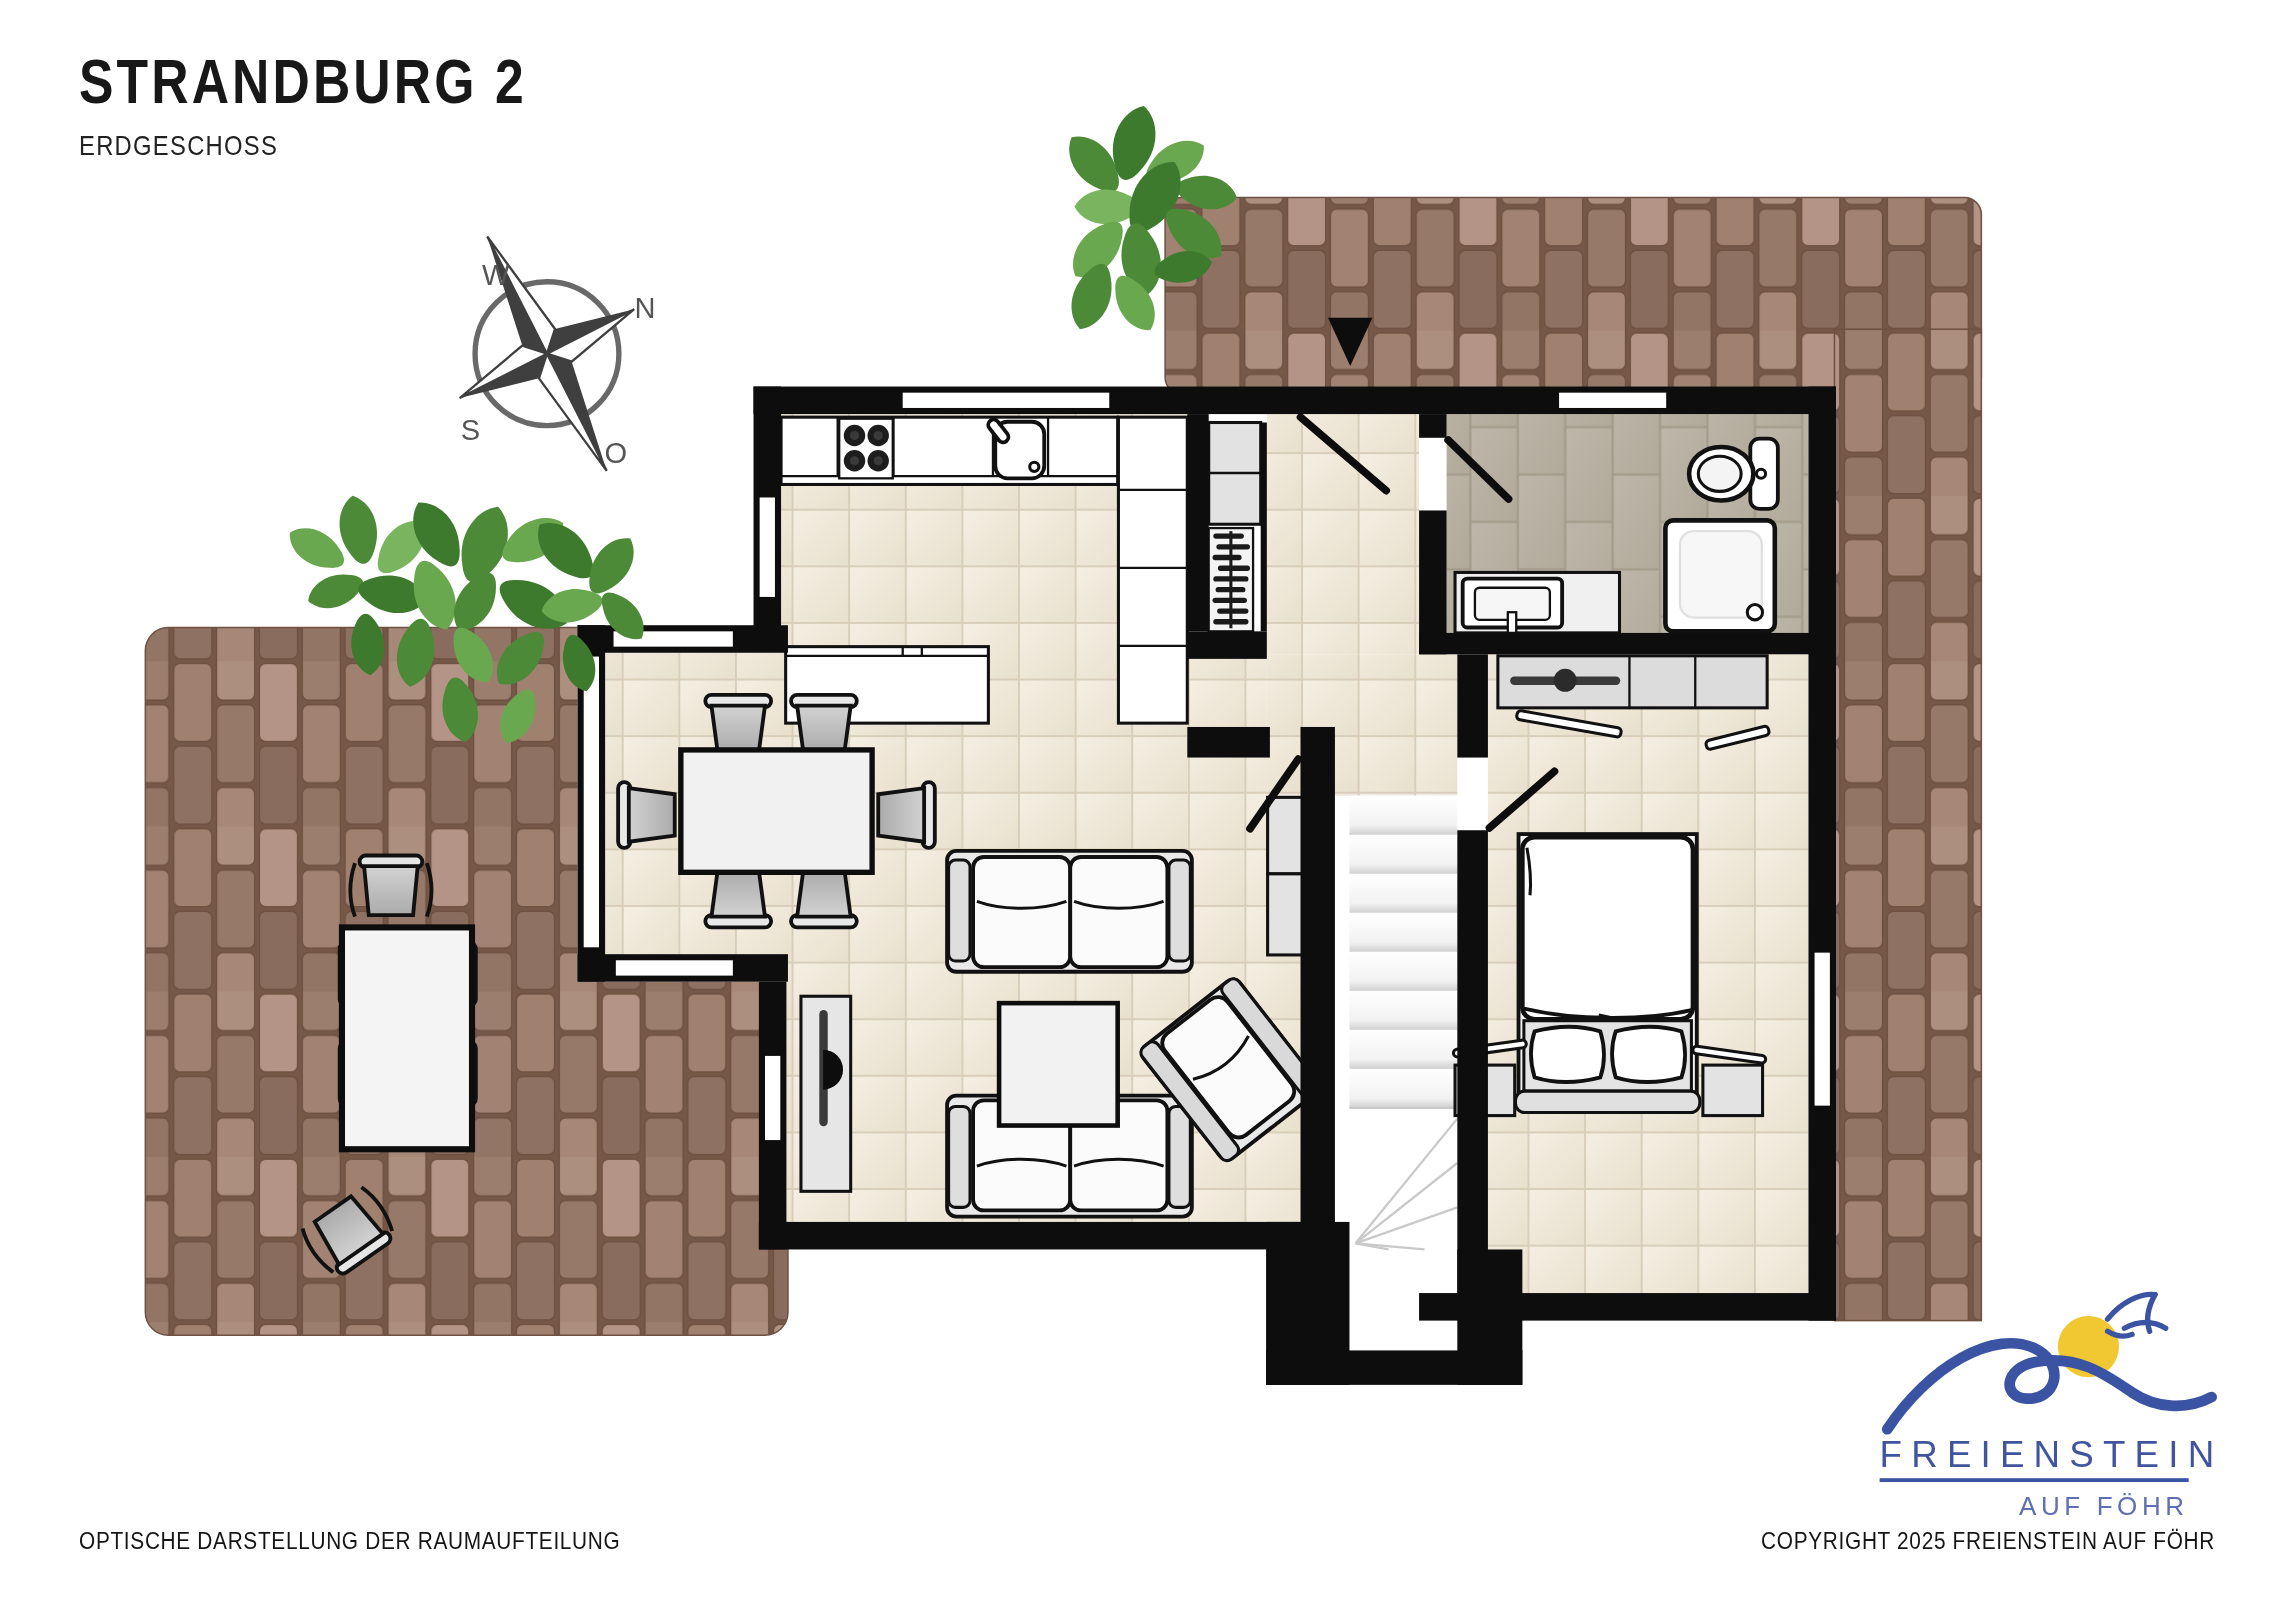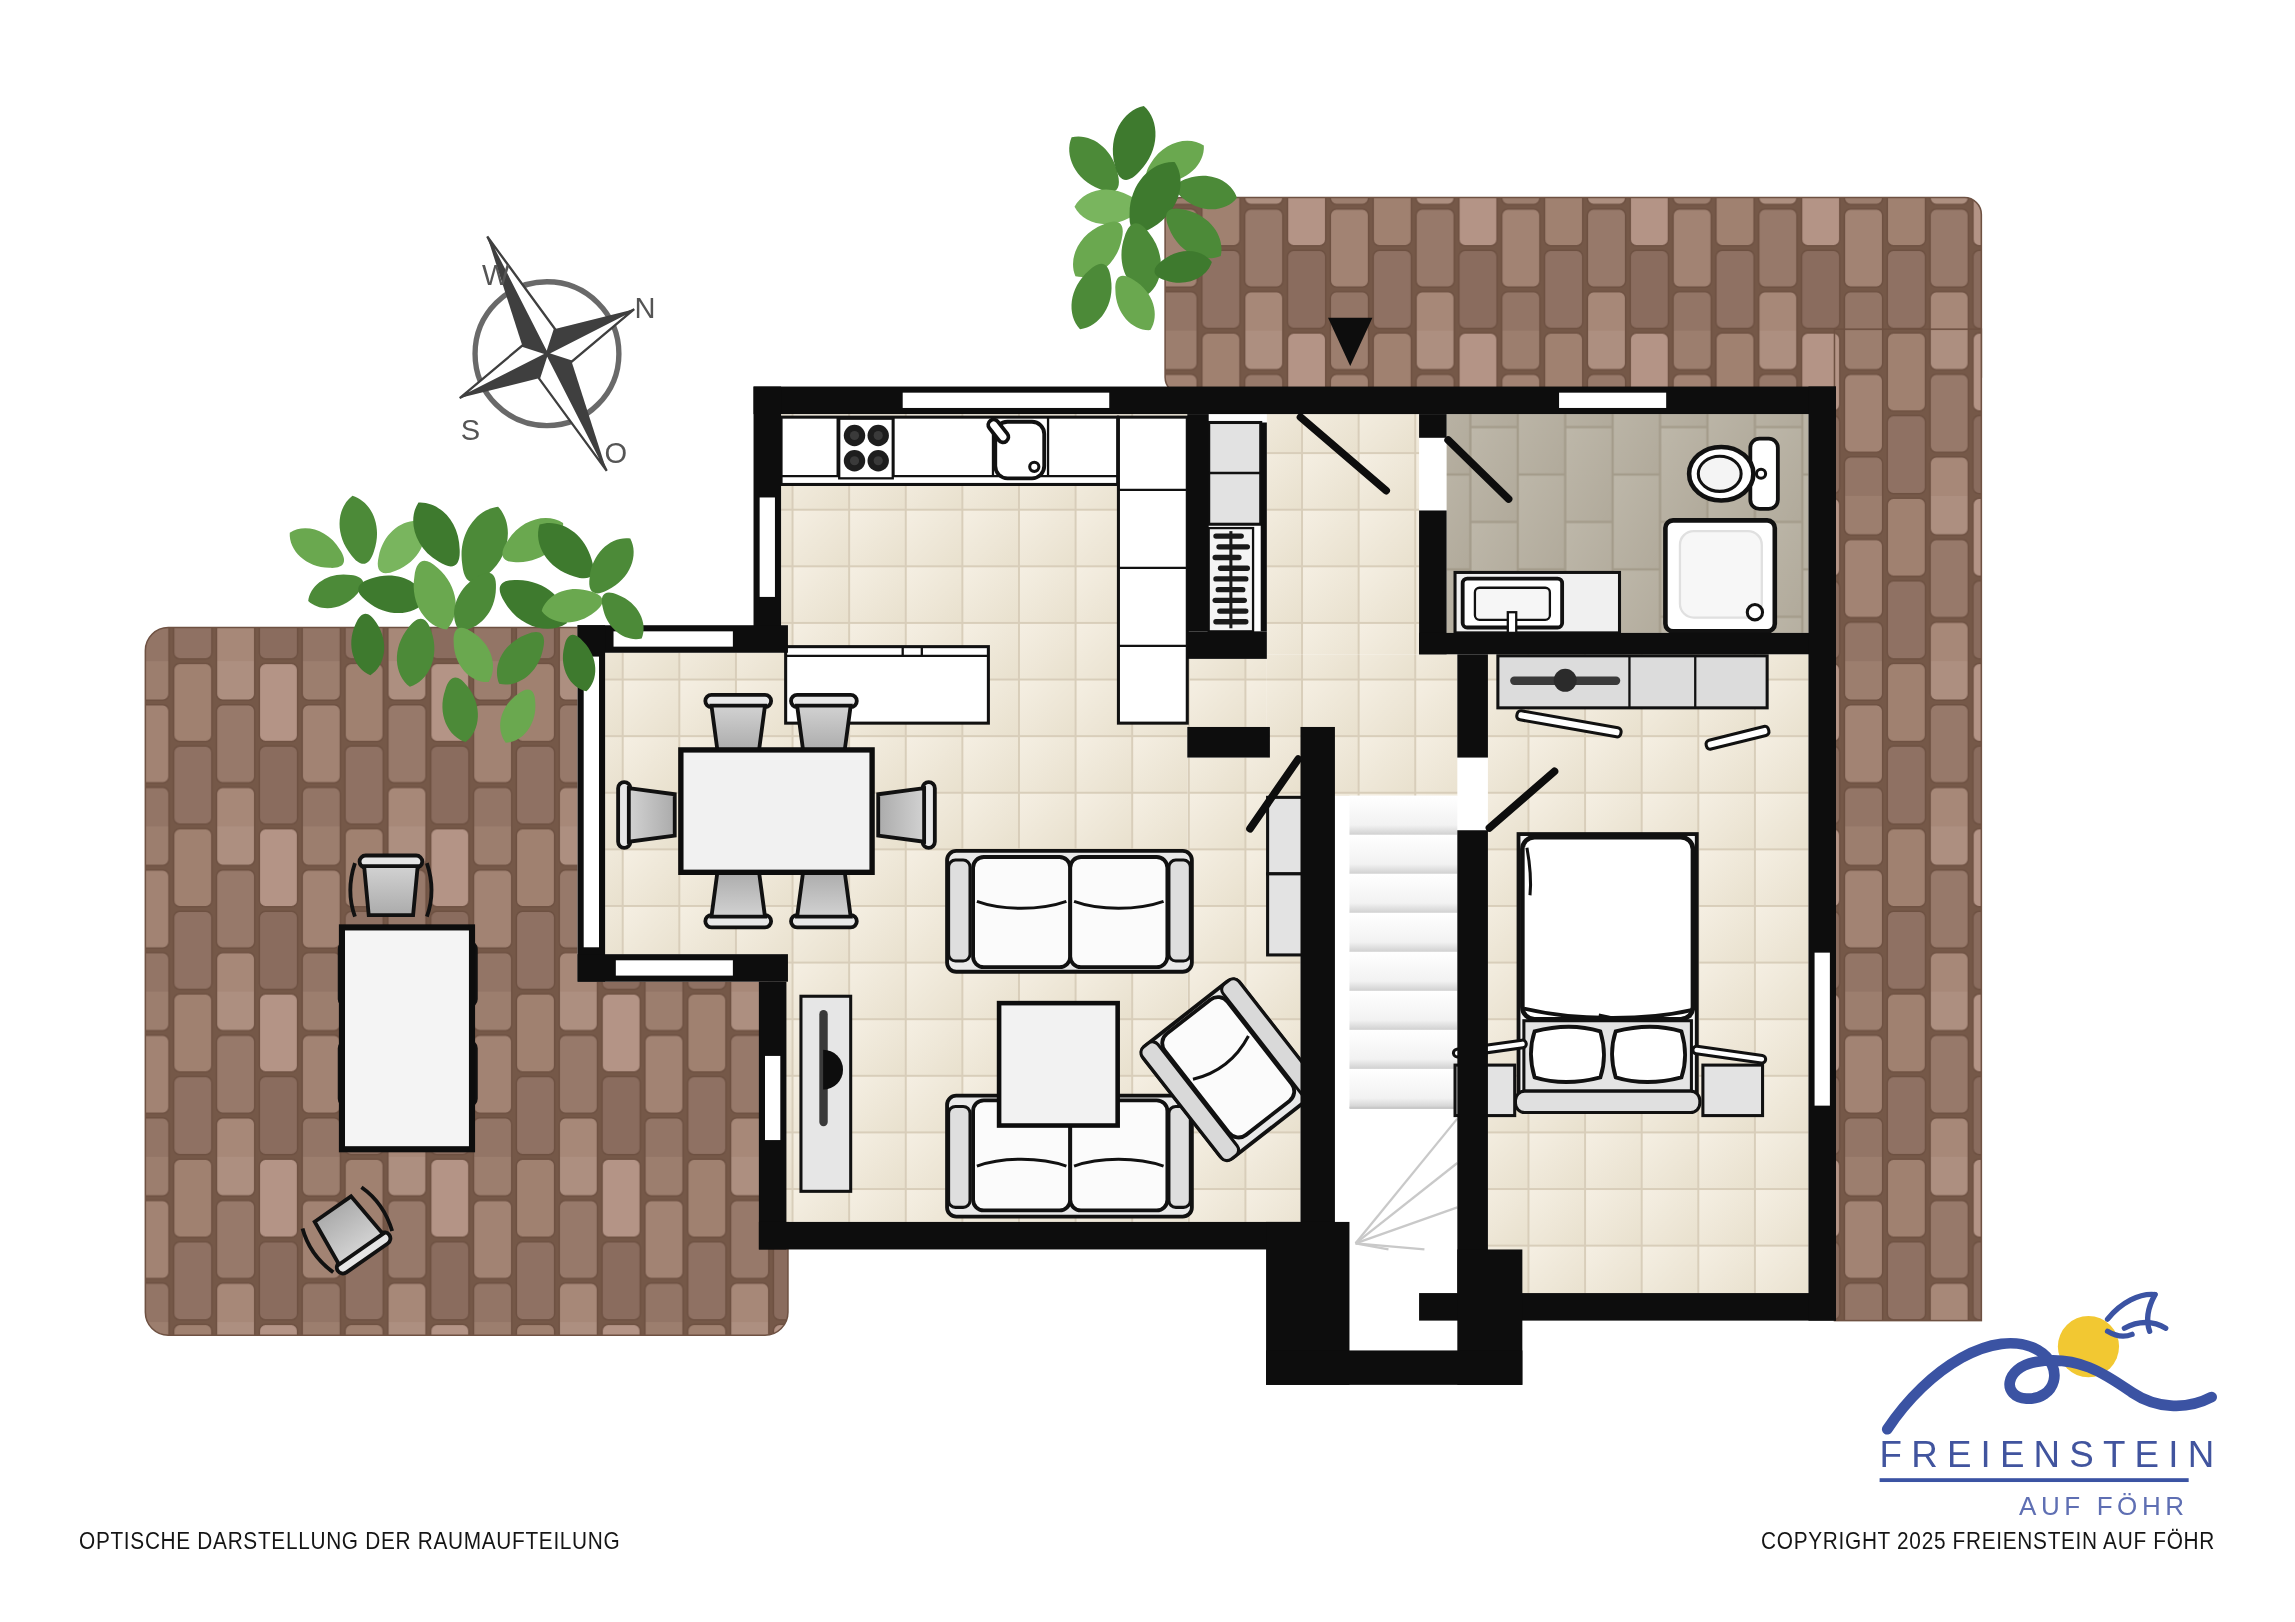--- a/index.html
+++ b/index.html
@@ -14,20 +14,24 @@
   .footer-left{position:absolute;left:79px;top:1527px;font-size:24.5px;color:#151515;
                letter-spacing:0.8px;transform:scaleX(.85);transform-origin:left top;white-space:nowrap;}
   .footer-right{position:absolute;right:80px;top:1527px;font-size:24.5px;color:#151515;
                 letter-spacing:0.8px;transform:scaleX(.85);transform-origin:right top;white-space:nowrap;}
 </style>
 </head>
 <body>
 
 <div class="page">
 
+  <div class="title-block">
+    <div class="title-main">STRANDBURG 2</div>
+    <div class="title-sub">ERDGESCHOSS</div>
+  </div>
   <div class="footer-left">OPTISCHE DARSTELLUNG DER RAUMAUFTEILUNG</div>
   <div class="footer-right">COPYRIGHT 2025 FREIENSTEIN AUF FÖHR</div>
 
   <svg class="plan-svg" viewBox="0 0 3000 2121">
     <defs>
       <linearGradient id="gTile" x1="0" y1="0" x2="1" y2="1">
         <stop offset="0" stop-color="#f5efe3"></stop>
           <stop offset="1" stop-color="#e8e0cd"></stop>
       </linearGradient>
       <pattern id="pTile" width="74" height="74" patternUnits="userSpaceOnUse">

